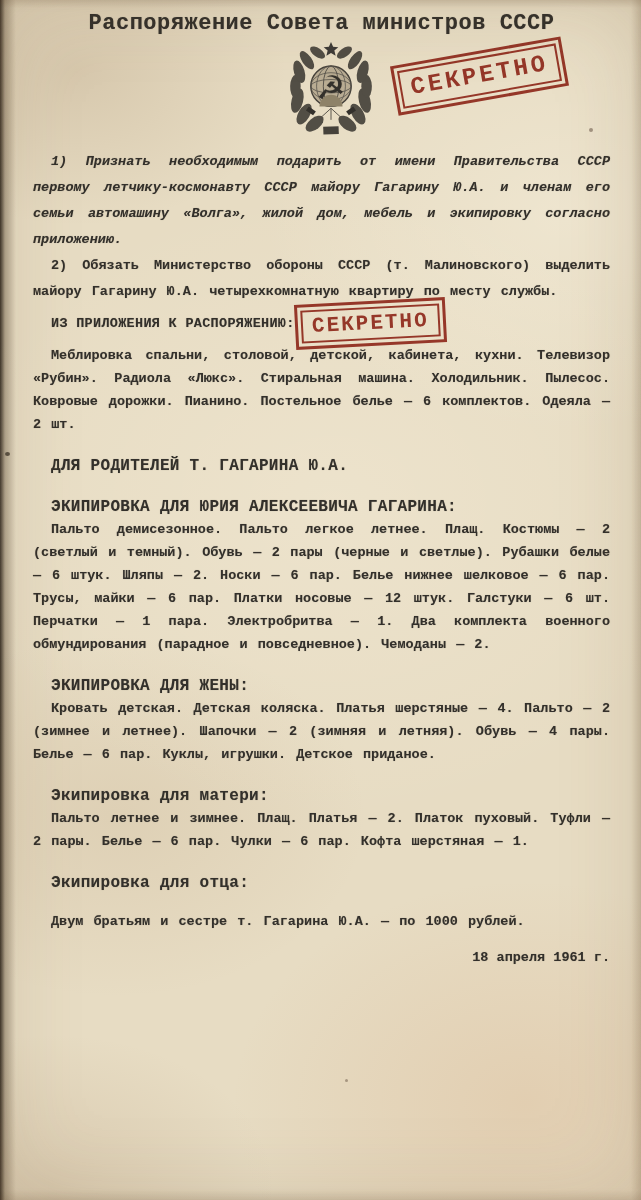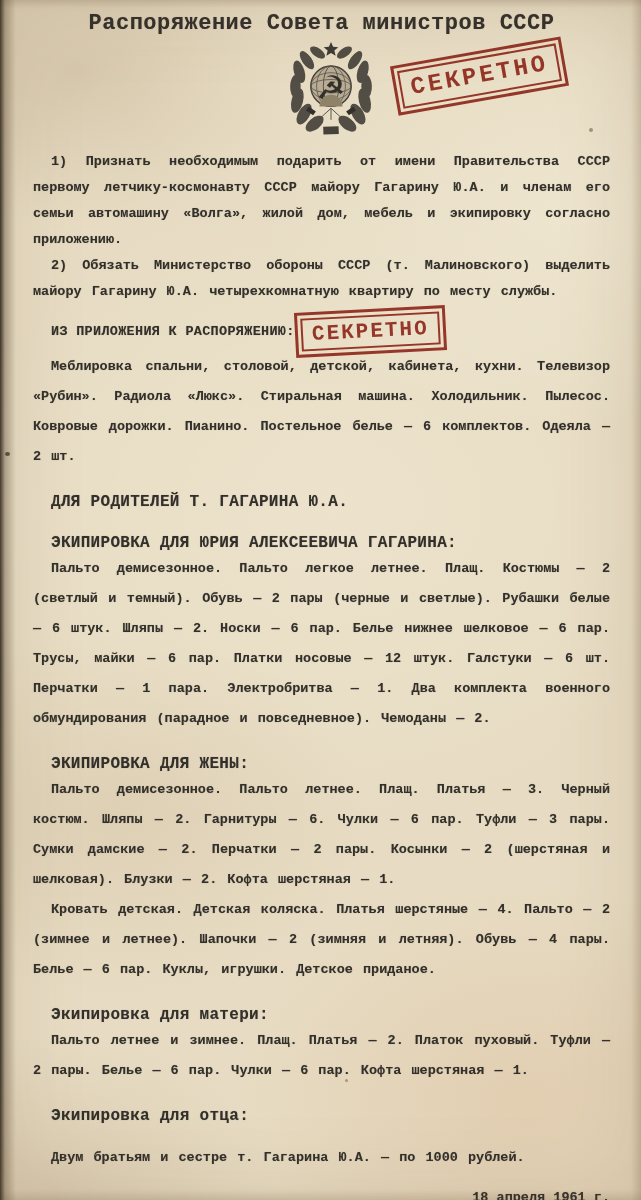--- a/index.html
+++ b/index.html
@@ -35,24 +35,24 @@
   .stamp{
     position:absolute;display:inline-block;border:3px solid var(--stamp,#9c2f23);
     padding:3px;color:var(--stamp,#9c2f23);mix-blend-mode:multiply;opacity:.93;
     text-shadow:none;
   }
   .stamp-inner{display:block;border:2px solid var(--stamp,#9c2f23);padding:0 9px;letter-spacing:3px;font-weight:700;}
   .stamp-top{right:44px;top:10px;transform:rotate(-10deg);}
   .stamp-top .stamp-inner{font-size:24px;line-height:34px;}
   .stamp-annex{left:262px;top:-8px;transform:rotate(-3deg);}
   .stamp-annex .stamp-inner{font-size:21px;line-height:29px;letter-spacing:2px;}
-  .para{margin:0;font-size:13.5px;line-height:30px;text-align:justify;text-indent:18px;word-spacing:2px;}
+  .para{margin:0;font-size:13.5px;line-height:23px;text-align:justify;text-indent:18px;word-spacing:2px;}
   .para.lg{line-height:26px;}
-  .p-first{margin-top:8px;}
-  .annex-row{position:relative;margin-top:12px;height:30px;}
+  .p-first{margin-top:8px;font-style:italic;}
+  .annex-row{position:relative;margin-top:4px;height:30px;}
   .annex-row .heading{display:inline-block;margin-left:18px;font-size:13.5px;line-height:30px;letter-spacing:.3px;}
   .annex-body{margin-top:5px;}
   .section-heading{margin:20px 0 0 18px;font-size:16px;line-height:21px;letter-spacing:.3px;}
   .closing{margin-top:16px;font-family:Liberation Mono, monospace;}
   .date-line{margin-top:14px;text-align:right;font-size:13.5px;line-height:21px;}
   .speck{position:absolute;border-radius:50%;pointer-events:none;}
   .speck-1{left:5px;top:452px;width:5px;height:4px;background:rgba(45,38,30,.7);}
   .speck-2{left:589px;top:128px;width:4px;height:4px;background:rgba(90,70,55,.5);}
   .speck-3{left:345px;top:1079px;width:3px;height:3px;background:rgba(90,70,55,.45);}
 </style>
@@ -123,21 +123,20 @@
     </span>
   </div>
   <p class="para annex-body">Меблировка спальни, столовой, детской, кабинета, кухни. Телевизор «Рубин». Радиола «Люкс». Стиральная машина. Холодильник. Пылесос. Ковровые дорожки. Пианино. Постельное белье — 6 комплектов. Одеяла — 2 шт.</p>
 
   <div class="section-heading">ДЛЯ РОДИТЕЛЕЙ Т. ГАГАРИНА Ю.А.</div>
 
   <div class="section-heading">ЭКИПИРОВКА ДЛЯ ЮРИЯ АЛЕКСЕЕВИЧА ГАГАРИНА:</div>
   <p class="para">Пальто демисезонное. Пальто легкое летнее. Плащ. Костюмы — 2 (светлый и темный). Обувь — 2 пары (черные и светлые). Рубашки белые — 6 штук. Шляпы — 2. Носки — 6 пар. Белье нижнее шелковое — 6 пар. Трусы, майки — 6 пар. Платки носовые — 12 штук. Галстуки — 6 шт. Перчатки — 1 пара. Электробритва — 1. Два комплекта военного обмундирования (парадное и повседневное). Чемоданы — 2.</p>
 
   <div class="section-heading">ЭКИПИРОВКА ДЛЯ ЖЕНЫ:</div>
-  <p class="para">Пальто демисезонное. Пальто летнее. Плащ. Платья — 3. Черный костюм. Шляпы — 2. Гарнитуры — 6. Чулки — 6 пар. Туфли — 3 пары. Сумки дамские — 2. Перчатки — 2 пары. Косынки — 2 (шерстяная и шелковая). Блузки — 2. Кофта шерстяная — 1.</p>
 
   <p class="para">Кровать детская. Детская коляска. Платья шерстяные — 4. Пальто — 2 (зимнее и летнее). Шапочки — 2 (зимняя и летняя). Обувь — 4 пары. Белье — 6 пар. Куклы, игрушки. Детское приданое.</p>
 
   <div class="section-heading">Экипировка для матери:</div>
   <p class="para">Пальто летнее и зимнее. Плащ. Платья — 2. Платок пуховый. Туфли — 2 пары. Белье — 6 пар. Чулки — 6 пар. Кофта шерстяная — 1.</p>
 
   <div class="section-heading">Экипировка для отца:</div>
 
   <p class="para closing">Двум братьям и сестре т. Гагарина Ю.А. — по 1000 рублей.</p>
   <div class="date-line">18 апреля 1961 г.</div>

